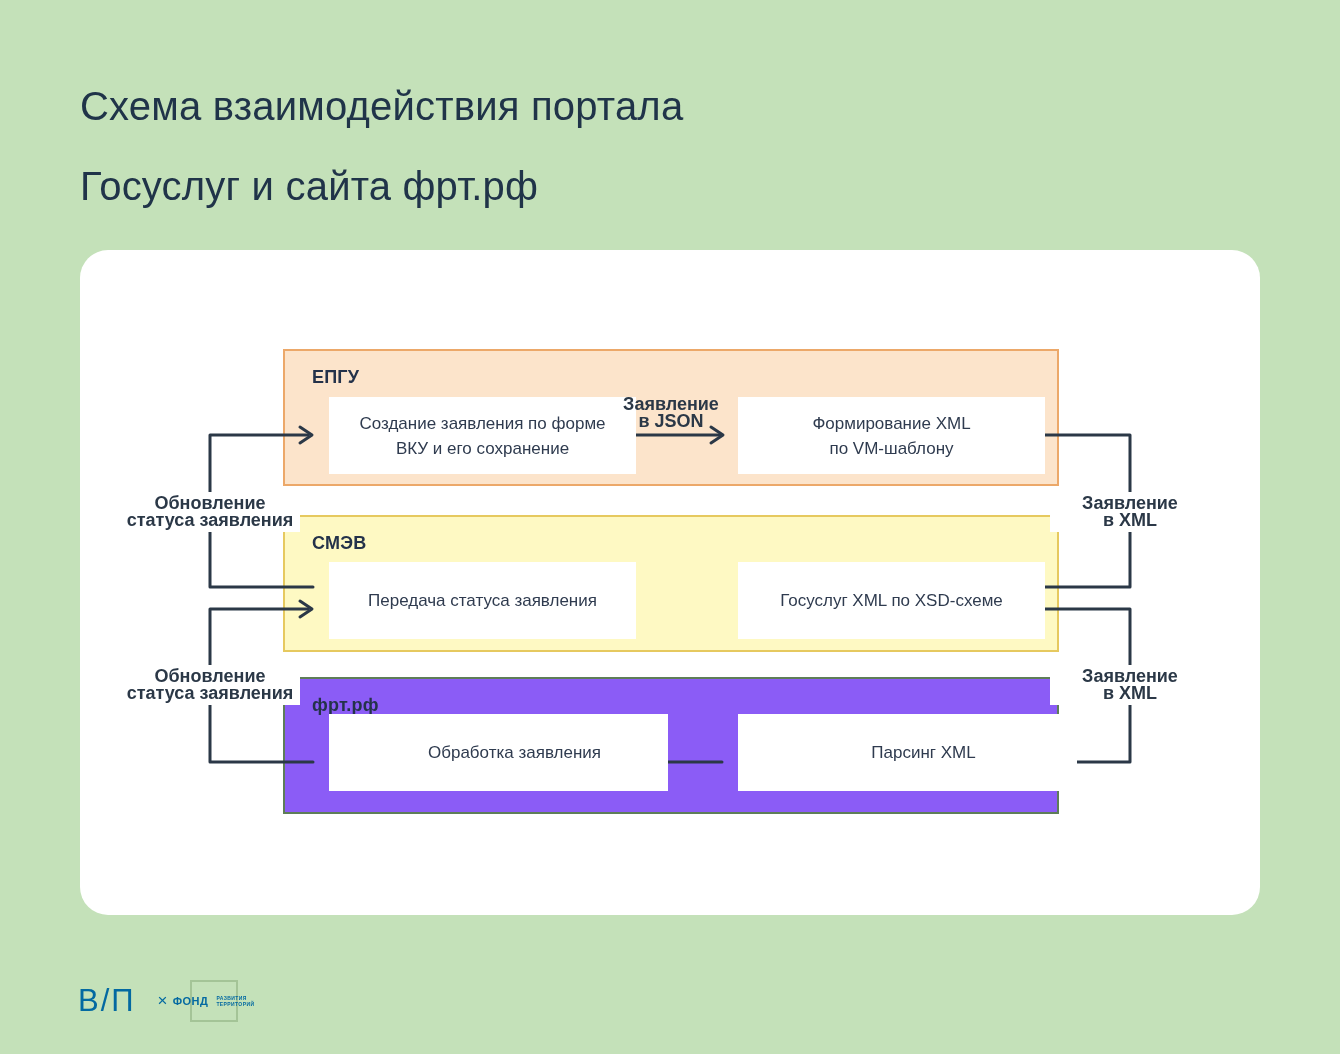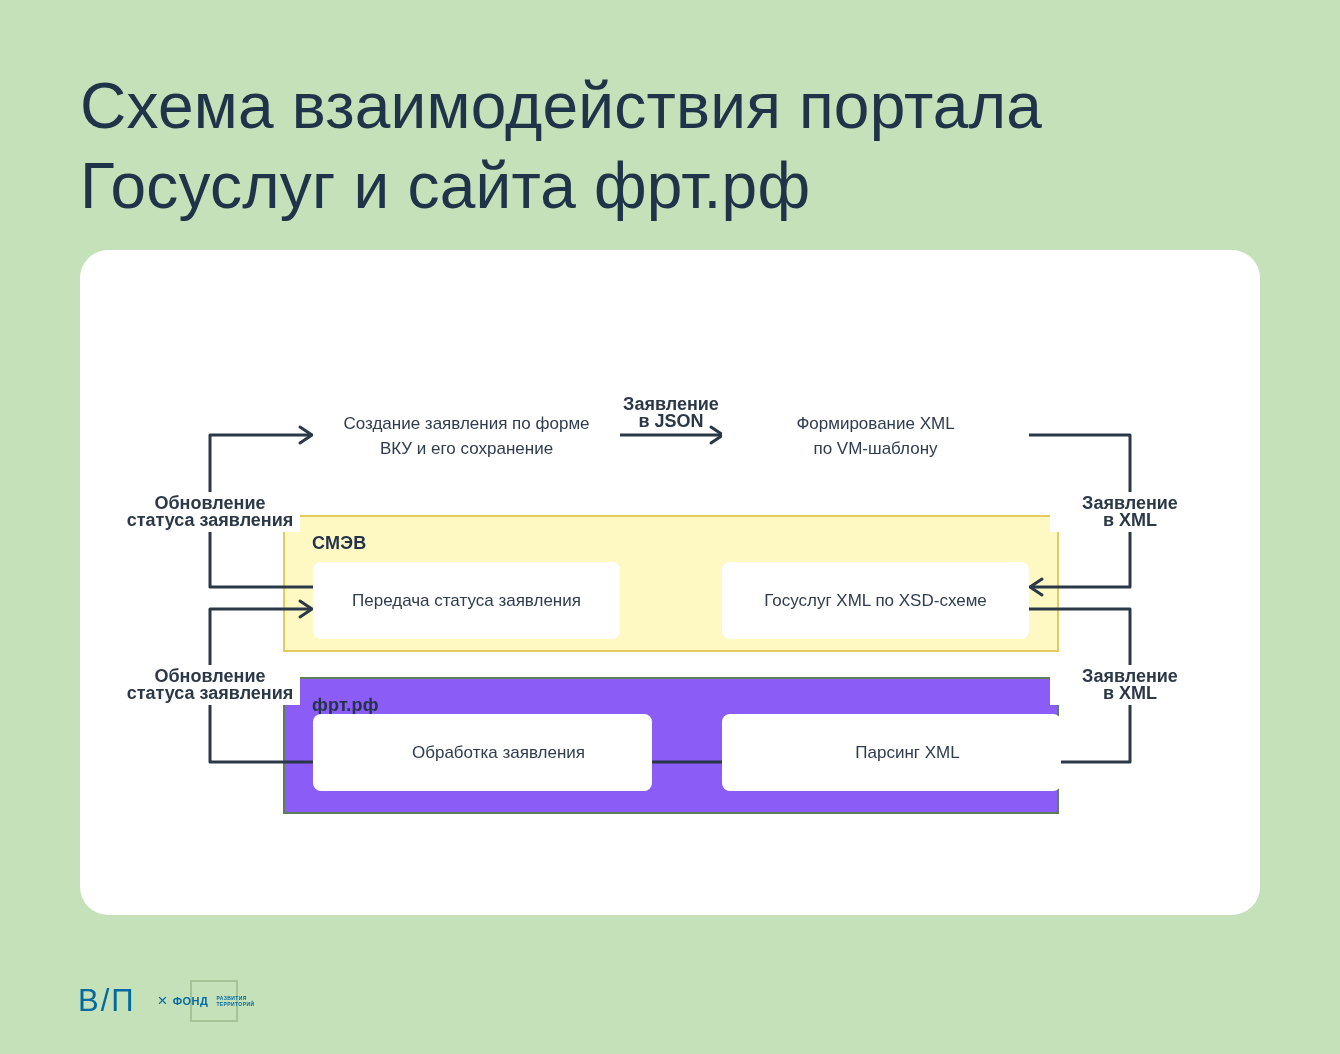--- a/index.html
+++ b/index.html
@@ -4,21 +4,21 @@
 <style>
   html,body{margin:0;padding:0;}
   body{
     width:1340px;height:1054px;position:relative;overflow:hidden;
     background:#C4E1B9;
     font-family:"Liberation Sans","DejaVu Sans",sans-serif;
     -webkit-font-smoothing:antialiased;
   }
   .page-title{
     position:absolute;left:80px;top:66px;
-    font-size:64px;line-height:80px;font-weight:500;
+    font-size:40px;line-height:80px;font-weight:500;
     color:#203449;letter-spacing:0.2px;
   }
   .card{
     position:absolute;left:80px;top:250px;width:1180px;height:665px;
     background:#FFFFFF;border-radius:28px;
   }
   .lane{
     position:absolute;left:203px;width:776px;height:137px;
     border:2px solid;box-sizing:border-box;z-index:1;
   }
@@ -27,24 +27,25 @@
   .lane-frt{top:427px;background:#8b5cf6;border-color:#5E7D58;}
   .lane-title{
     position:absolute;left:27px;top:16px;
     font-size:18px;font-weight:700;color:#24324A;letter-spacing:0.2px;
   }
   .connectors{
     position:absolute;left:0;top:0;width:1180px;height:665px;
     z-index:2;pointer-events:none;
   }
   .pbox{
-    position:absolute;width:307px;height:77px;background:#FFFFFF;border-radius:8px;
+    position:absolute;width:307px;height:77px;background:#FFFFFF;border-radius:0;
     display:flex;flex-direction:column;align-items:center;justify-content:center;
     text-align:center;font-size:17px;line-height:25px;color:#2F3B4F;
     z-index:3;
+    margin-left:16px;
   }
   .pbox-r1{top:147px;} .pbox-r2{top:312px;} .pbox-r3{top:464px;padding-left:32px;}
   .pbox-left{left:233px;} .pbox-right{left:642px;}
   .edge-label{
     position:absolute;z-index:4;text-align:center;
     font-size:18px;line-height:17px;font-weight:700;color:#2B3847;
   }
   .edge-label.on-white{background:#FFFFFF;padding:3px 0;}
   .lbl-json{left:511px;top:146px;width:160px;}
   .lbl-status-top{left:40px;top:242px;width:180px;}
@@ -70,20 +71,23 @@
 </head>
 <body>
 
 <div class="page-title">
   <div>Схема взаимодействия портала</div>
   <div>Госуслуг и сайта фрт.рф</div>
 </div>
 
 <div class="card">
 
+  <div class="lane lane-epgu">
+    <div class="lane-title">ЕПГУ</div>
+  </div>
   <div class="lane lane-smev">
     <div class="lane-title">СМЭВ</div>
   </div>
   <div class="lane lane-frt">
     <div class="lane-title">фрт.рф</div>
   </div>
 
   <svg class="connectors" viewBox="0 0 1180 665" xmlns="http://www.w3.org/2000/svg">
     <g stroke="#2B3847" stroke-width="3" fill="none" stroke-linecap="round" stroke-linejoin="round">
 

